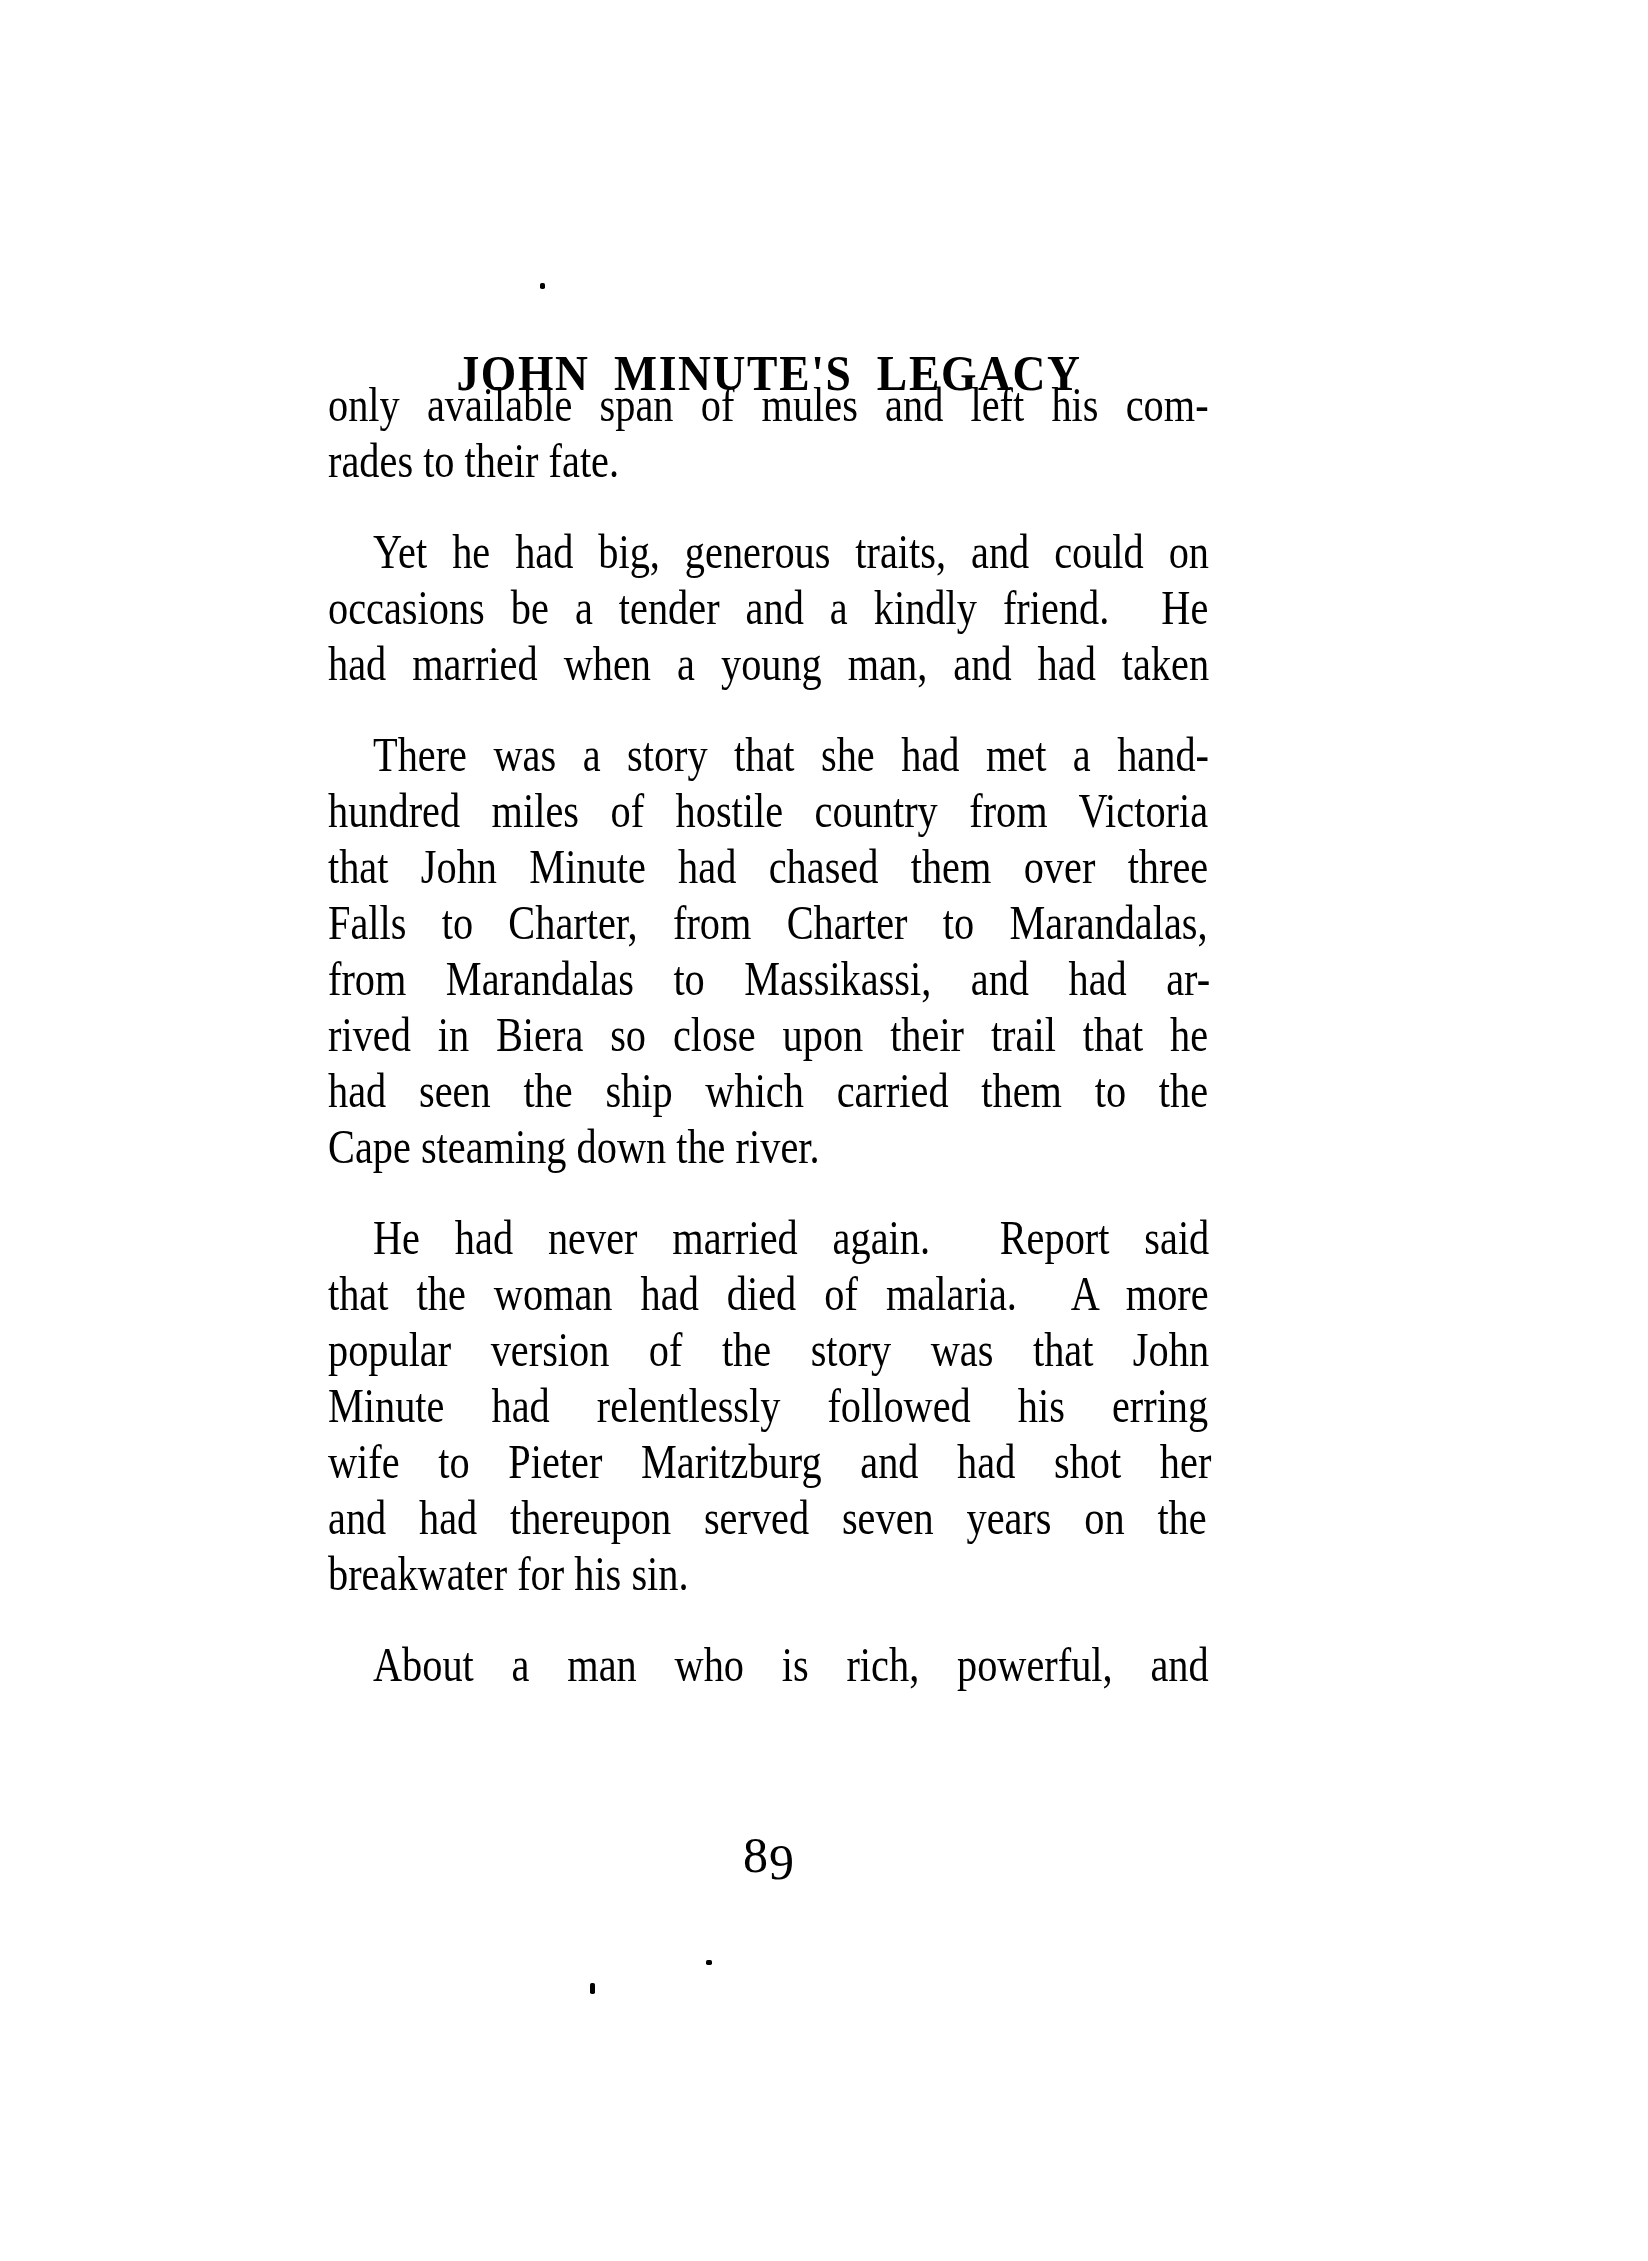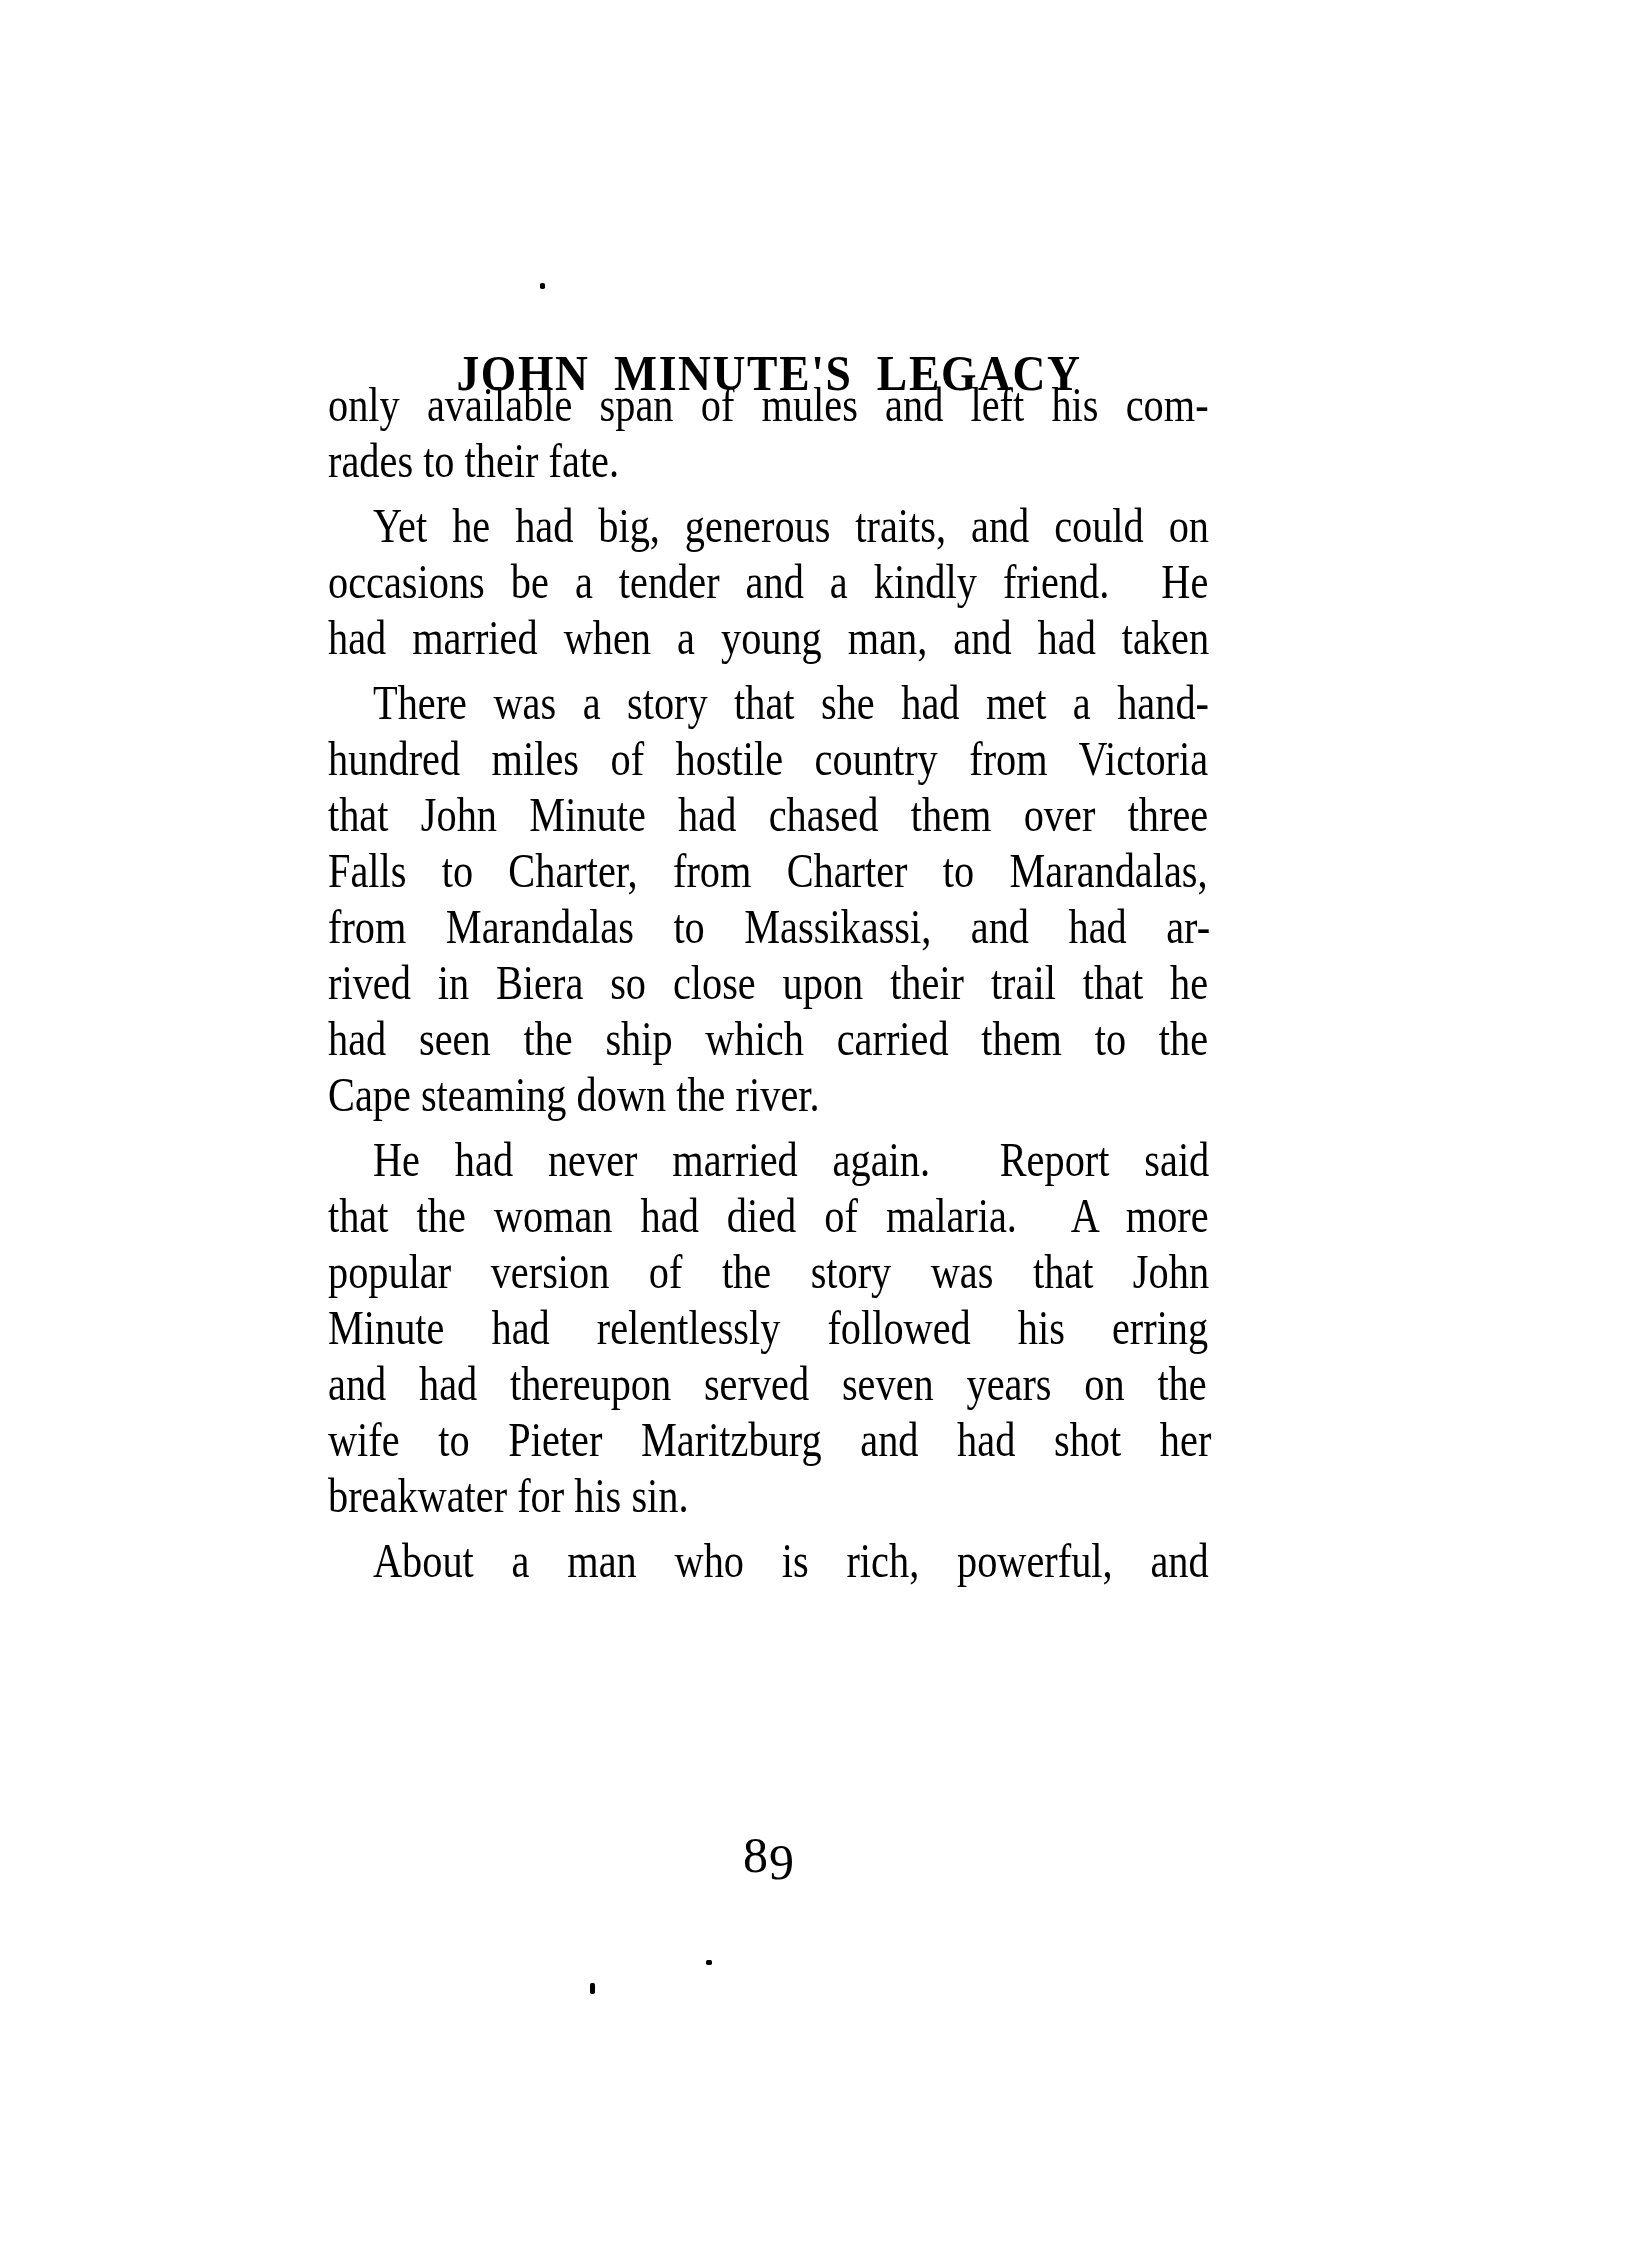--- a/index.html
+++ b/index.html
@@ -16,21 +16,21 @@
     position:absolute;left:328px;top:314px;width:882px;height:52px;
     text-align:center;white-space:nowrap;
     font-weight:bold;font-size:50px;line-height:51px;
     letter-spacing:1.8px;word-spacing:12.5px;
   }
   .title .fit{display:inline-block;transform-origin:center center;}
   .bodytext{
     position:absolute;left:328px;top:377px;width:882px;
     font-size:48px;
   }
-  .para + .para{margin-top:9px;}
+  .para + .para{margin-top:35px;}
   .line{height:56px;line-height:56px;white-space:nowrap;}
   .line.ind{padding-left:45px;}
   .line .fit{display:inline-block;white-space:nowrap;transform-origin:0 50%;}
   .pagenum{
     position:absolute;left:328px;top:1760px;width:882px;
     text-align:center;font-size:50px;line-height:50px;
     letter-spacing:0.9px;
   }
   .pagenum span{display:inline-block;margin-top:35px;}
   .speck{position:absolute;background:#000;border-radius:1.8px;}
@@ -63,22 +63,22 @@
         <div class="line jus"><span class="fit" style="word-spacing: 35px; transform: scaleX(0.84);">from Marandalas to Massikassi, and had ar-</span></div>
         <div class="line jus"><span class="fit" style="word-spacing: 20px; transform: scaleX(0.84);">rived in Biera so close upon their trail that he</span></div>
         <div class="line jus"><span class="fit" style="word-spacing: 27px; transform: scaleX(0.84);">had seen the ship which carried them to the</span></div>
         <div class="line"><span class="fit" style="transform: scaleX(0.84);">Cape steaming down the river.</span></div>
       </div>
       <div class="para">
         <div class="line ind jus"><span class="fit" style="word-spacing: 29.5px; transform: scaleX(0.84);">He had never married again.&nbsp; Report said</span></div>
         <div class="line jus"><span class="fit" style="word-spacing: 21.4px; transform: scaleX(0.84);">that the woman had died of malaria.&nbsp; A more</span></div>
         <div class="line jus"><span class="fit" style="word-spacing: 35px; transform: scaleX(0.84);">popular version of the story was that John</span></div>
         <div class="line jus"><span class="fit" style="word-spacing: 44px; transform: scaleX(0.84);">Minute had relentlessly followed his erring</span></div>
+        <div class="line jus"><span class="fit" style="word-spacing: 34px; transform: scaleX(0.84);">wife to Pieter Maritzburg and had shot her</span></div>
         <div class="line jus"><span class="fit" style="word-spacing: 27px; transform: scaleX(0.84);">and had thereupon served seven years on the</span></div>
-        <div class="line jus"><span class="fit" style="word-spacing: 34px; transform: scaleX(0.84);">wife to Pieter Maritzburg and had shot her</span></div>
         <div class="line"><span class="fit" style="transform: scaleX(0.84);">breakwater for his sin.</span></div>
       </div>
       <div class="para">
         <div class="line ind jus"><span class="fit" style="word-spacing: 33px; transform: scaleX(0.84);">About a man who is rich, powerful, and</span></div>
       </div>
     </div>
   <div class="pagenum"><span class="oldstyle"><span>8</span><span style="position: relative; top: 0.13em;">9</span></span></div>
 </div>
 
 

